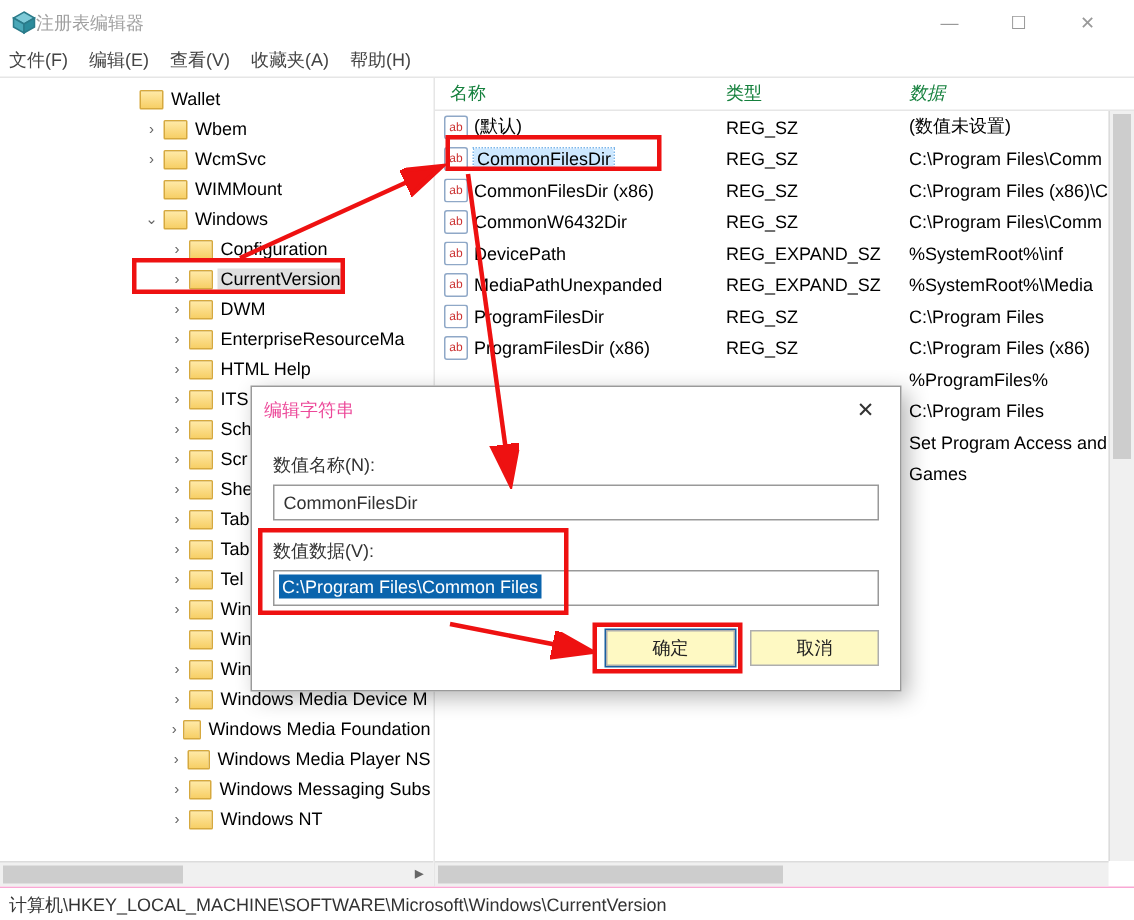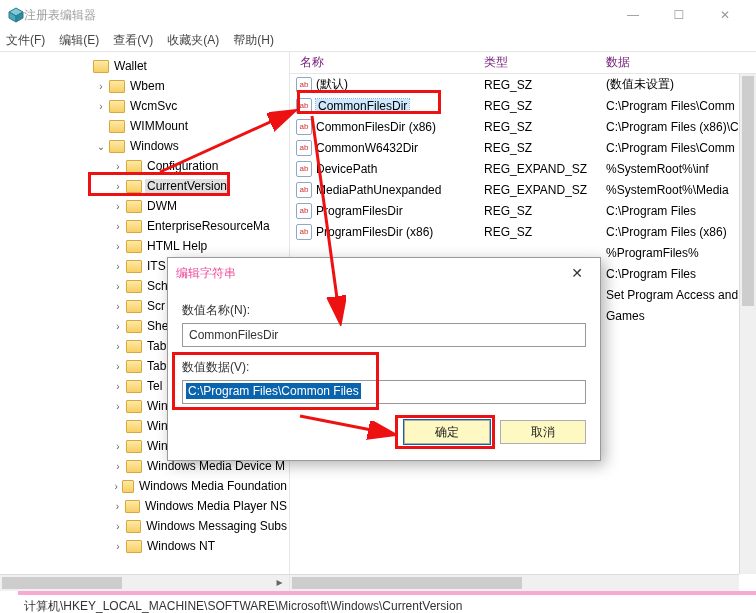--- a/index.html
+++ b/index.html
@@ -15,38 +15,38 @@
 .tree-inner { padding-top: 4px; }
 .tree-row { height: 20px; display: flex; align-items: center; white-space: nowrap; }
 .tree-row .exp { width: 12px; text-align: center; color: #666; font-size: 10px; user-select: none; display: inline-block; }
 .tree-row .fld { width: 16px; height: 13px; background: linear-gradient(#ffe9a6,#f7cf66); border: 1px solid #d6a93e; margin: 0 3px 0 2px; border-radius: 1px; }
 .tree-row .lbl { padding: 0 2px; }
 .tree-row.sel .lbl { background: #e0e0e0; }
 .tree .hscroll { position: absolute; bottom: 0; left: 0; right: 0; height: 17px; background: #f0f0f0; border-top: 1px solid #dcdcdc; }
 .tree .hscroll .thumb { position: absolute; top: 2px; left: 2px; width: 120px; height: 12px; background: #cdcdcd; }
 .tree .hscroll .arrR { position: absolute; right: 2px; top: 0; width: 15px; text-align: center; color: #666; } 
 .listpane { flex: 1; position: relative; overflow: hidden; }
-.listhdr { height: 22px; display: flex; align-items: center; border-bottom: 1px solid #e6e6e6; color: #701a75; }
+.listhdr { height: 22px; display: flex; align-items: center; border-bottom: 1px solid #e6e6e6; color: #15803d; }
 .listhdr .col { padding-left: 10px; }
 .col-name { width: 184px; }
 .col-type { width: 122px; }
-.col-data { flex: 1; }
+.col-data { flex: 1; font-style: italic; }
 .listrows { }
 .lrow { height: 21px; display: flex; align-items: center; }
 .lrow .c { overflow: hidden; white-space: nowrap; text-overflow: clip; }
 .lrow .c-name { width: 184px; display: flex; align-items: center; padding-left: 6px; gap: 4px; }
 .lrow .c-type { width: 122px; padding-left: 10px; }
 .lrow .c-data { flex: 1; padding-left: 10px; }
 .valicon { width: 16px; height: 16px; display: inline-flex; align-items: center; justify-content: center; background: #fff; border: 1px solid #8fa8c7; color: #c33; font-size: 8px; border-radius: 2px; }
 .lrow.sel .c-name .nametxt { background: #cde8ff; outline: 1px dotted #7bb6ea; padding: 0 2px; }
 .listpane .hscroll { position: absolute; bottom: 0; left: 0; right: 17px; height: 17px; background: #f0f0f0; border-top: 1px solid #dcdcdc; }
 .listpane .hscroll .thumb { position: absolute; top: 2px; left: 2px; width: 230px; height: 12px; background: #cdcdcd; }
 .listpane .vscroll { position: absolute; top: 22px; bottom: 17px; right: 0; width: 17px; background: #f0f0f0; border-left: 1px solid #dcdcdc; }
 .listpane .vscroll .thumb { position: absolute; left: 2px; top: 2px; width: 12px; height: 230px; background: #cdcdcd; }
-.statusbar { height: 22px; line-height: 22px; padding: 0 6px; border-top: 4px solid #f9a8d4; color: #333; white-space: nowrap; overflow: hidden; margin-left: 18px; }
+.statusbar { height: 22px; line-height: 22px; padding: 0 6px; border-top: 1px solid #f9a8d4; color: #333; white-space: nowrap; overflow: hidden; }
 
 
 .dialog { position: absolute; left: 167px; top: 257px; width: 434px; background: #fff; border: 1px solid #9a9a9a; box-shadow: 4px 4px 14px rgba(0,0,0,.3); z-index: 50; }
 .dlg-titlebar { height: 30px; display: flex; align-items: center; padding: 0 8px; }
 .dlg-titlebar .t { flex: 1; color: #ec4899; }
 .dlg-titlebar .x { width: 30px; text-align: center; color: #333; font-size: 14px; }
 .dlg-body { padding: 10px 14px 16px; }
 .dlg-body .flabel { margin: 4px 0 4px; color: #333; }
 .dlg-body input[type=text] { width: 100%; height: 24px; border: 1px solid #999; padding: 0 6px; font-size: 12px; background: #fff; }
 .dlg-body input.ro { background: #fff; color: #333; }

